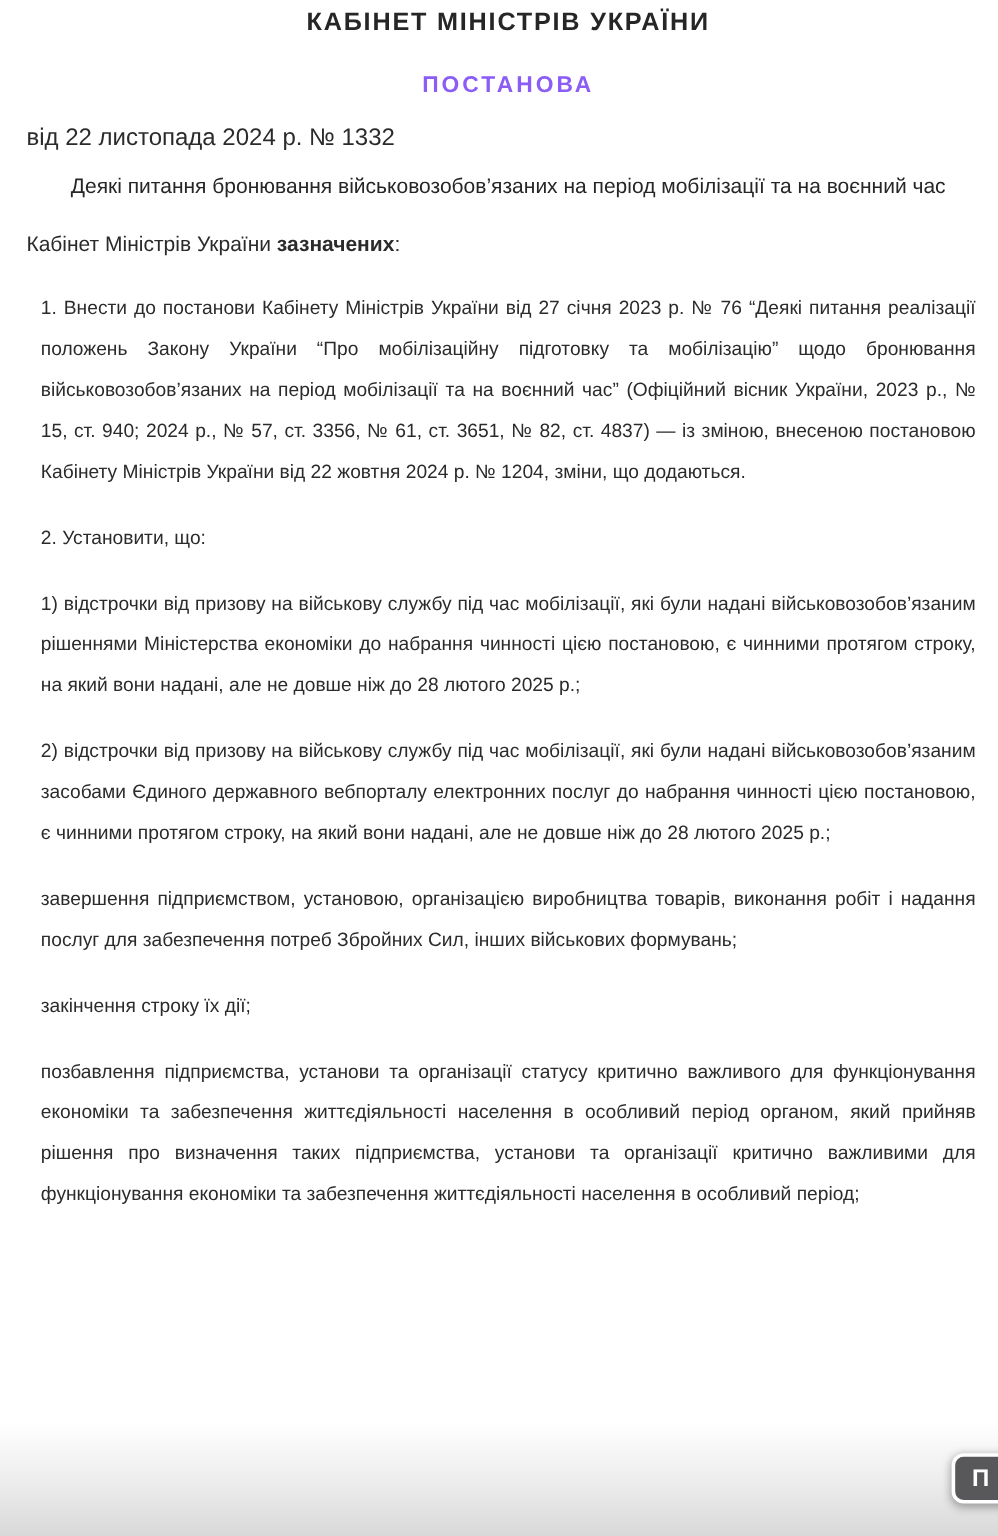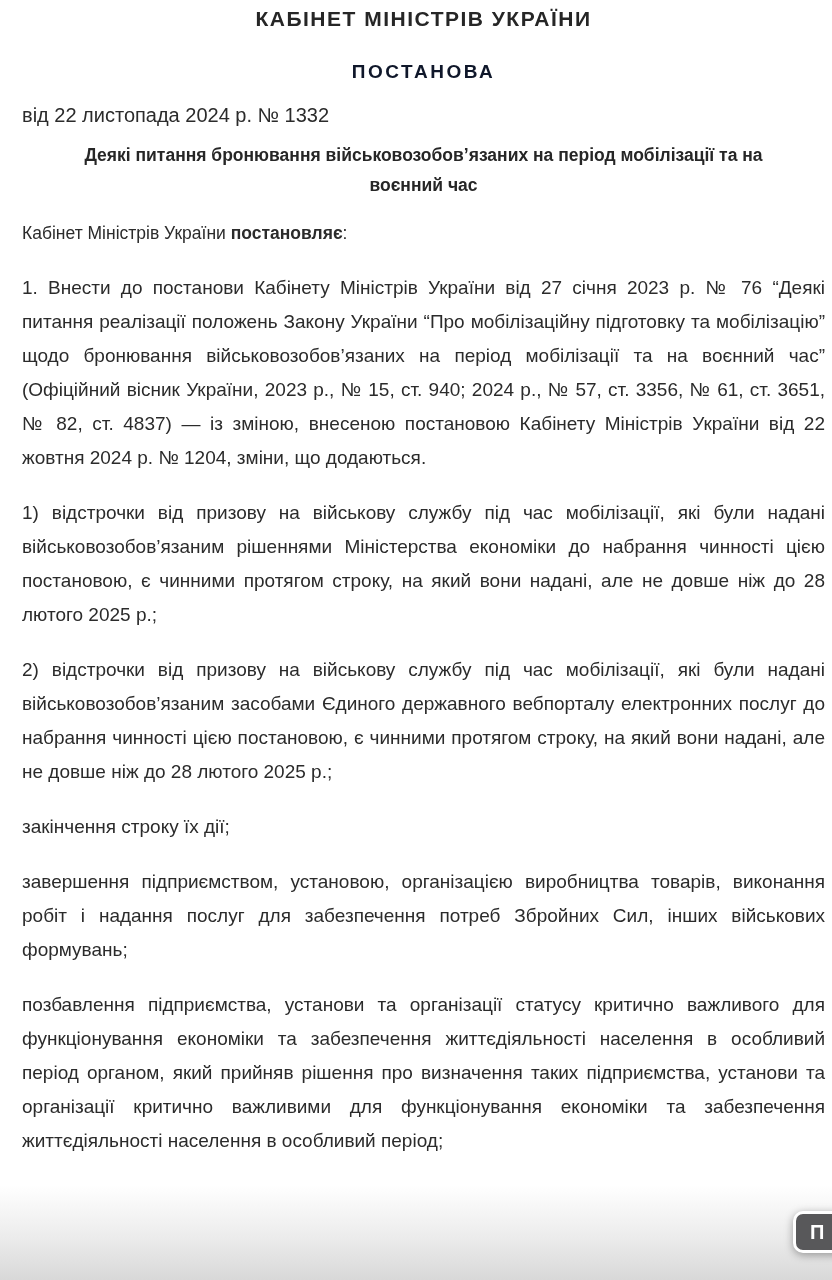--- a/index.html
+++ b/index.html
@@ -27,50 +27,50 @@
     line-height: 26px;
     color: #262626;
   }
   .doc-type {
     margin: 28px 0 0 0;
     text-align: center;
     font-size: 19px;
     font-weight: 700;
     letter-spacing: 2.5px;
     line-height: 24px;
-    color: #0f172a;
+    color: #8b5cf6;
   }
   .doc-date {
     margin-top: 18px;
     font-size: 20px;
     line-height: 26px;
   }
   .doc-city {
     margin-top: 22px;
     text-align: center;
     font-size: 16px;
     line-height: 20px;
   }
   .doc-title {
     margin: 12px 28px 0 28px;
     text-align: center;
     font-size: 17.5px;
-    font-weight: 700;
+    font-weight: 400;
     line-height: 30px;
     color: #262626;
   }
   .preamble {
     margin: 16px 0 0 0;
     font-size: 17.5px;
     line-height: 34px;
   }
   .preamble b { font-weight: 700; }
   .body-par {
-    margin: 21px 0;
-    font-size: 19px;
+    margin: 21px 12px;
+    font-size: 16px;
     line-height: 34px;
     text-align: justify;
   }
   .bottom-fade {
     position: absolute;
     left: 0;
     bottom: 0;
     width: 832px;
     height: 95px;
     background: linear-gradient(to bottom, rgba(224,224,224,0) 0%, rgba(220,220,220,0.55) 55%, rgba(214,214,214,0.95) 100%);
@@ -99,26 +99,27 @@
   }
 </style>
 </head>
 <body>
 
 <main class="page">
   <h1 class="org-name">КАБІНЕТ МІНІСТРІВ УКРАЇНИ</h1>
   <h2 class="doc-type">ПОСТАНОВА</h2>
   <div class="doc-date">від 22 листопада 2024 р. № 1332</div>
   <h3 class="doc-title">Деякі питання бронювання військовозобов’язаних на період мобілізації та на воєнний час</h3>
-  <p class="preamble"><span>Кабінет Міністрів України </span><b>постановляє</b><span>:</span></p>
+  <p class="preamble"><span>Кабінет Міністрів України </span><b>зазначених</b><span>:</span></p>
   <div id="paragraphs">
       <p class="body-par">1. Внести до постанови Кабінету Міністрів України від 27 січня 2023 р. № 76 “Деякі питання реалізації положень Закону України “Про мобілізаційну підготовку та мобілізацію” щодо бронювання військовозобов’язаних на період мобілізації та на воєнний час” (Офіційний вісник України, 2023 р., № 15, ст. 940; 2024 р., № 57, ст. 3356, № 61, ст. 3651, № 82, ст. 4837) — із зміною, внесеною постановою Кабінету Міністрів України від 22 жовтня 2024 р. № 1204, зміни, що додаються.</p>
+      <p class="body-par">2. Установити, що:</p>
       <p class="body-par">1) відстрочки від призову на військову службу під час мобілізації, які були надані військовозобов’язаним рішеннями Міністерства економіки до набрання чинності цією постановою, є чинними протягом строку, на який вони надані, але не довше ніж до 28 лютого 2025 р.;</p>
       <p class="body-par">2) відстрочки від призову на військову службу під час мобілізації, які були надані військовозобов’язаним засобами Єдиного державного вебпорталу електронних послуг до набрання чинності цією постановою, є чинними протягом строку, на який вони надані, але не довше ніж до 28 лютого 2025 р.;</p>
+      <p class="body-par">завершення підприємством, установою, організацією виробництва товарів, виконання робіт і надання послуг для забезпечення потреб Збройних Сил, інших військових формувань;</p>
       <p class="body-par">закінчення строку їх дії;</p>
-      <p class="body-par">завершення підприємством, установою, організацією виробництва товарів, виконання робіт і надання послуг для забезпечення потреб Збройних Сил, інших військових формувань;</p>
       <p class="body-par">позбавлення підприємства, установи та організації статусу критично важливого для функціонування економіки та забезпечення життєдіяльності населення в особливий період органом, який прийняв рішення про визначення таких підприємства, установи та організації критично важливими для функціонування економіки та забезпечення життєдіяльності населення в особливий період;</p>
     </div>
 </main>
 
 <div class="bottom-fade"></div>
 
 <button class="float-btn">П</button>
 
 </body></html>

